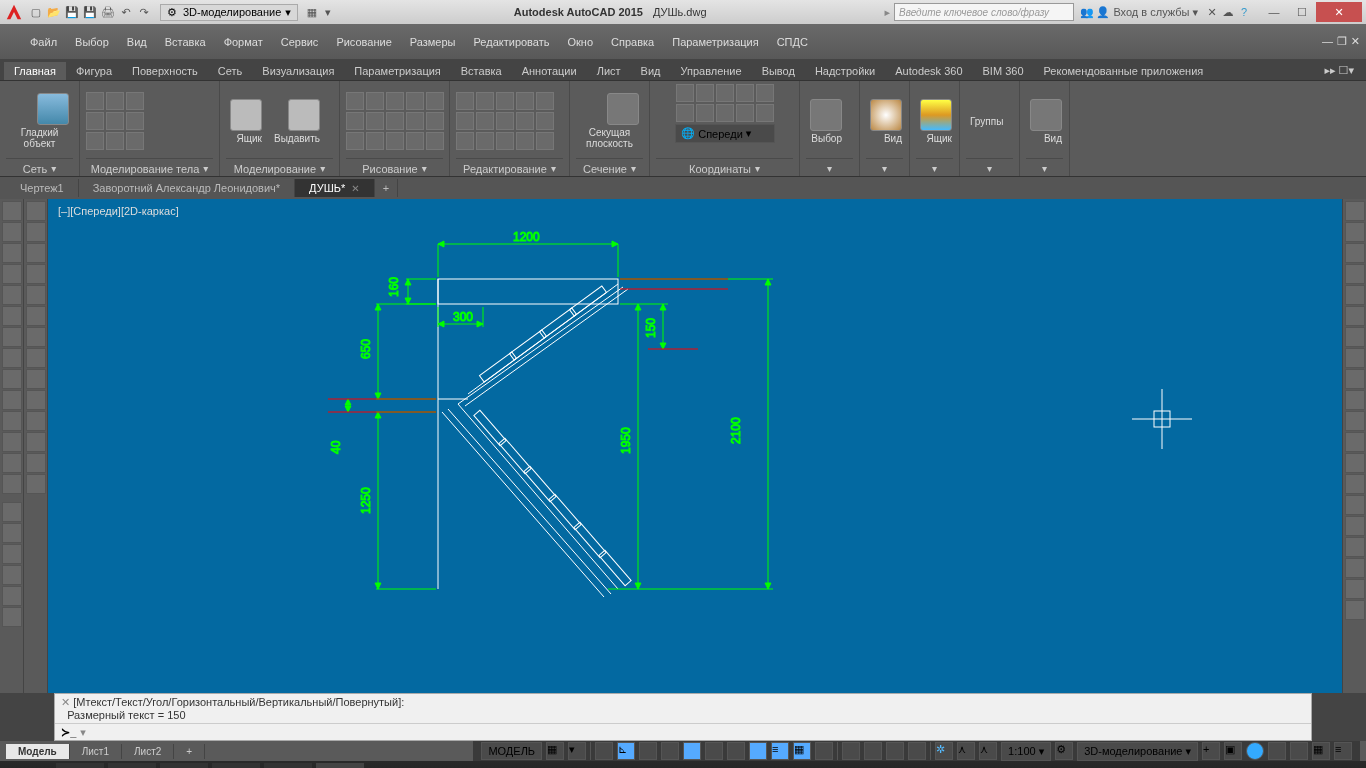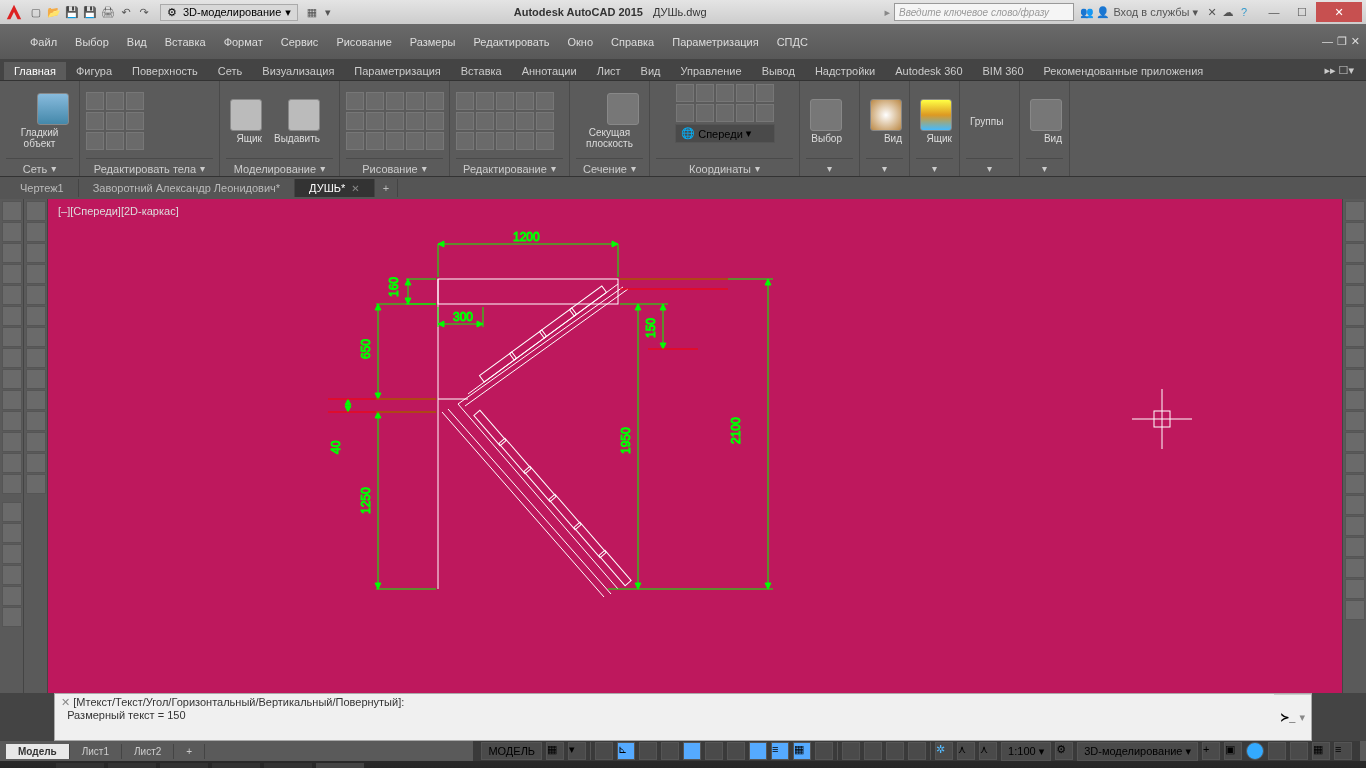--- a/index.html
+++ b/index.html
@@ -33,24 +33,24 @@
 .bigbtn span{color:#ddd;font-size:10px;text-align:center;line-height:11px}
 .smallgrid{display:grid;grid-template-columns:repeat(3,18px);gap:2px}
 .smic{width:18px;height:18px;background:#6a6a6a;border:1px solid #777;cursor:pointer}
 .doc-tabs{height:22px;background:#555;display:flex;align-items:center;padding:0 6px;gap:0}
 .dtab{padding:3px 14px;color:#bbb;cursor:pointer;font-size:11px;border-right:1px solid #444;display:flex;align-items:center;gap:6px}
 .dtab.active{background:#333;color:#fff}
 .dtab .x{color:#888;font-size:10px}
 .workarea{display:flex;height:494px;background:#000}
 .vtoolbar{width:24px;background:#5a5a5a;display:flex;flex-direction:column;gap:1px;padding:2px;border-right:1px solid #444}
 .vtb-ic{width:20px;height:20px;background:#6a6a6a;border:1px solid #555;cursor:pointer}
-.canvas{flex:1;background:#be185d;position:relative}
+.canvas{flex:1;background:#0369a1;position:relative}
 .view-label{position:absolute;top:6px;left:10px;color:#ddd;font-size:11px}
 .rtoolbar{width:24px;background:#5a5a5a;display:flex;flex-direction:column;gap:1px;padding:2px;border-left:1px solid #444}
-.cmdarea{height:48px;background:#f0f0f0;border:1px solid #aaa;margin:0 54px 0 54px;display:flex;flex-direction:row;font-family:Consolas,monospace;font-size:11px}
+.cmdarea{height:48px;background:#f0f0f0;border:1px solid #aaa;margin:0 54px 0 54px;display:flex;flex-direction:column;font-family:Consolas,monospace;font-size:11px}
 .cmd-hist{padding:2px 6px;color:#333;flex:1}
 .cmd-input{border-top:1px solid #ccc;padding:2px 6px;display:flex;align-items:center;gap:4px}
 .cmd-input .prompt{font-weight:bold}
 .model-tabs{height:20px;background:#5a5a5a;display:flex;align-items:center;padding:0 6px;gap:0}
 .mtab{padding:2px 12px;color:#ccc;cursor:pointer;font-size:10px;border-right:1px solid #444}
 .mtab.active{background:#e8e8e8;color:#333;font-weight:bold}
 .sb-btn{padding:2px 6px;background:#4a4a4a;border:1px solid #555;cursor:pointer;display:flex;align-items:center;gap:3px}
 .sb-sep{width:1px;height:18px;background:#555}
 .sb-ic{width:18px;height:18px;background:#4a4a4a;border:1px solid #555;cursor:pointer}
 .taskbar{height:40px;background:linear-gradient(#2a2a2a,#1a1a1a);display:flex;align-items:center;padding:0 4px;gap:4px}
@@ -169,21 +169,21 @@
           <div class="smic"></div>
           <div class="smic"></div>
       <div class="smic"></div>
           <div class="smic"></div>
           <div class="smic"></div>
       <div class="smic"></div>
           <div class="smic"></div>
           <div class="smic"></div>
     </div>
       </div>
-    <div class="rpanel-title"><span>Редактировать тела</span> ▾</div>
+    <div class="rpanel-title"><span>Моделирование тела</span> ▾</div>
   </div>
   <div class="rpanel" style="width:120px">
     <div class="rpanel-body">
       <div class="bigbtn">
           <div class="ic" style="background:#bbb"></div>
           <span>Ящик</span>
         </div>
       <div class="bigbtn">
           <div class="ic" style="background:#bbb"></div>
           <span>Выдавить</span>

